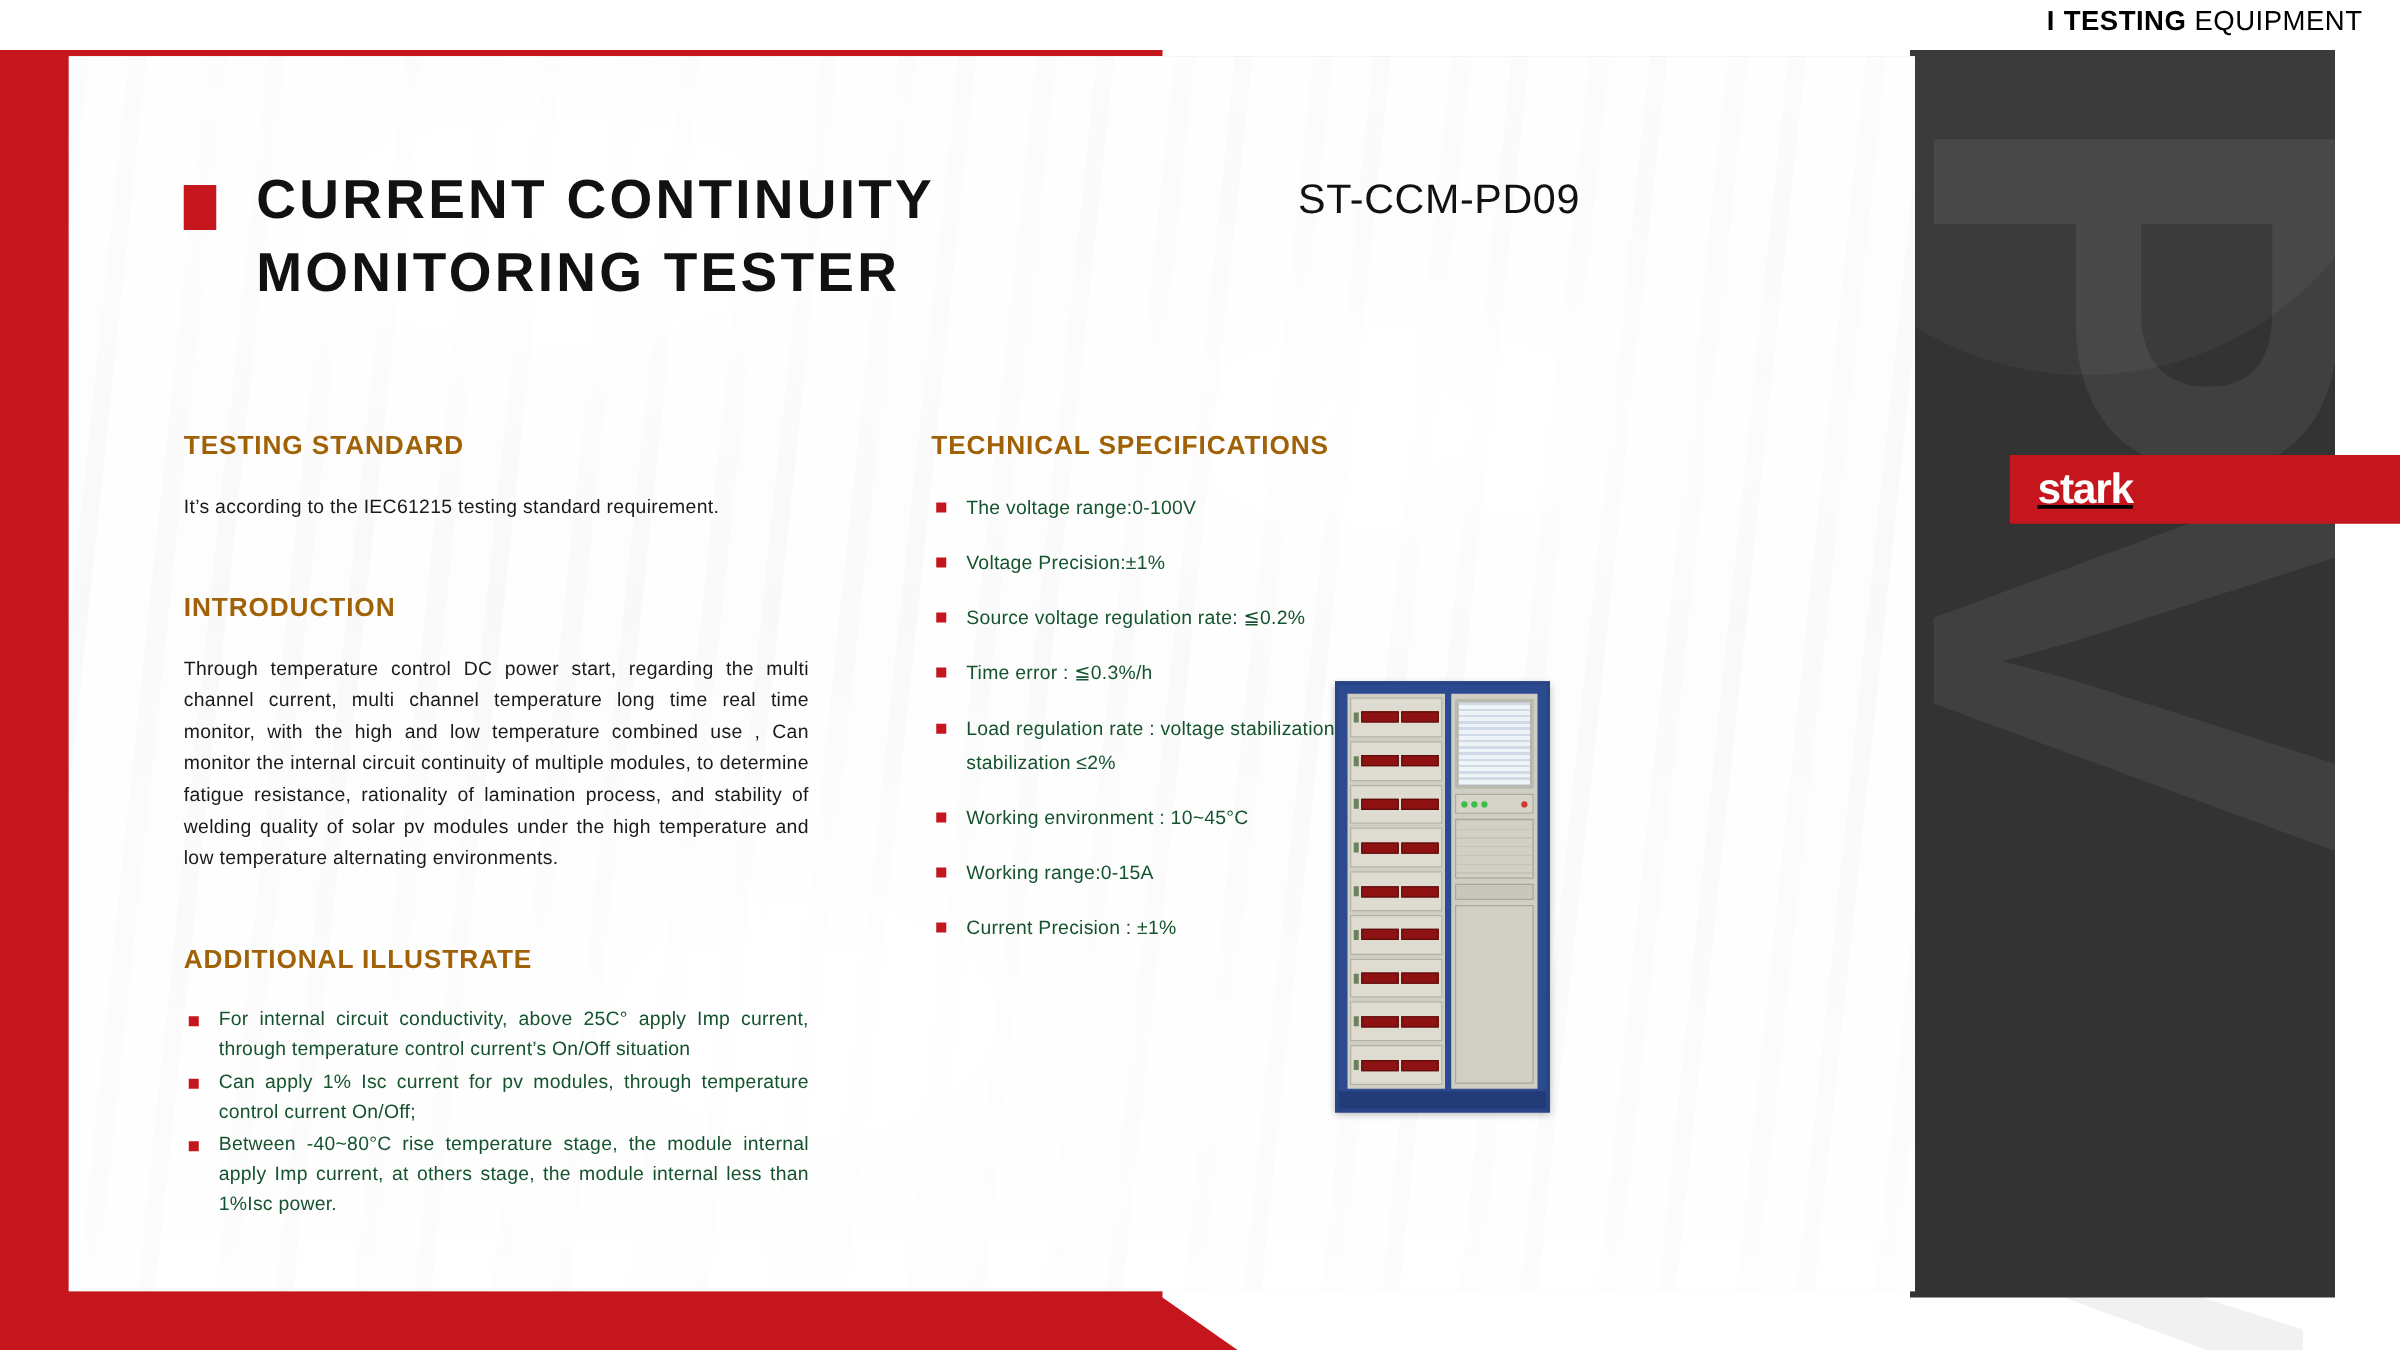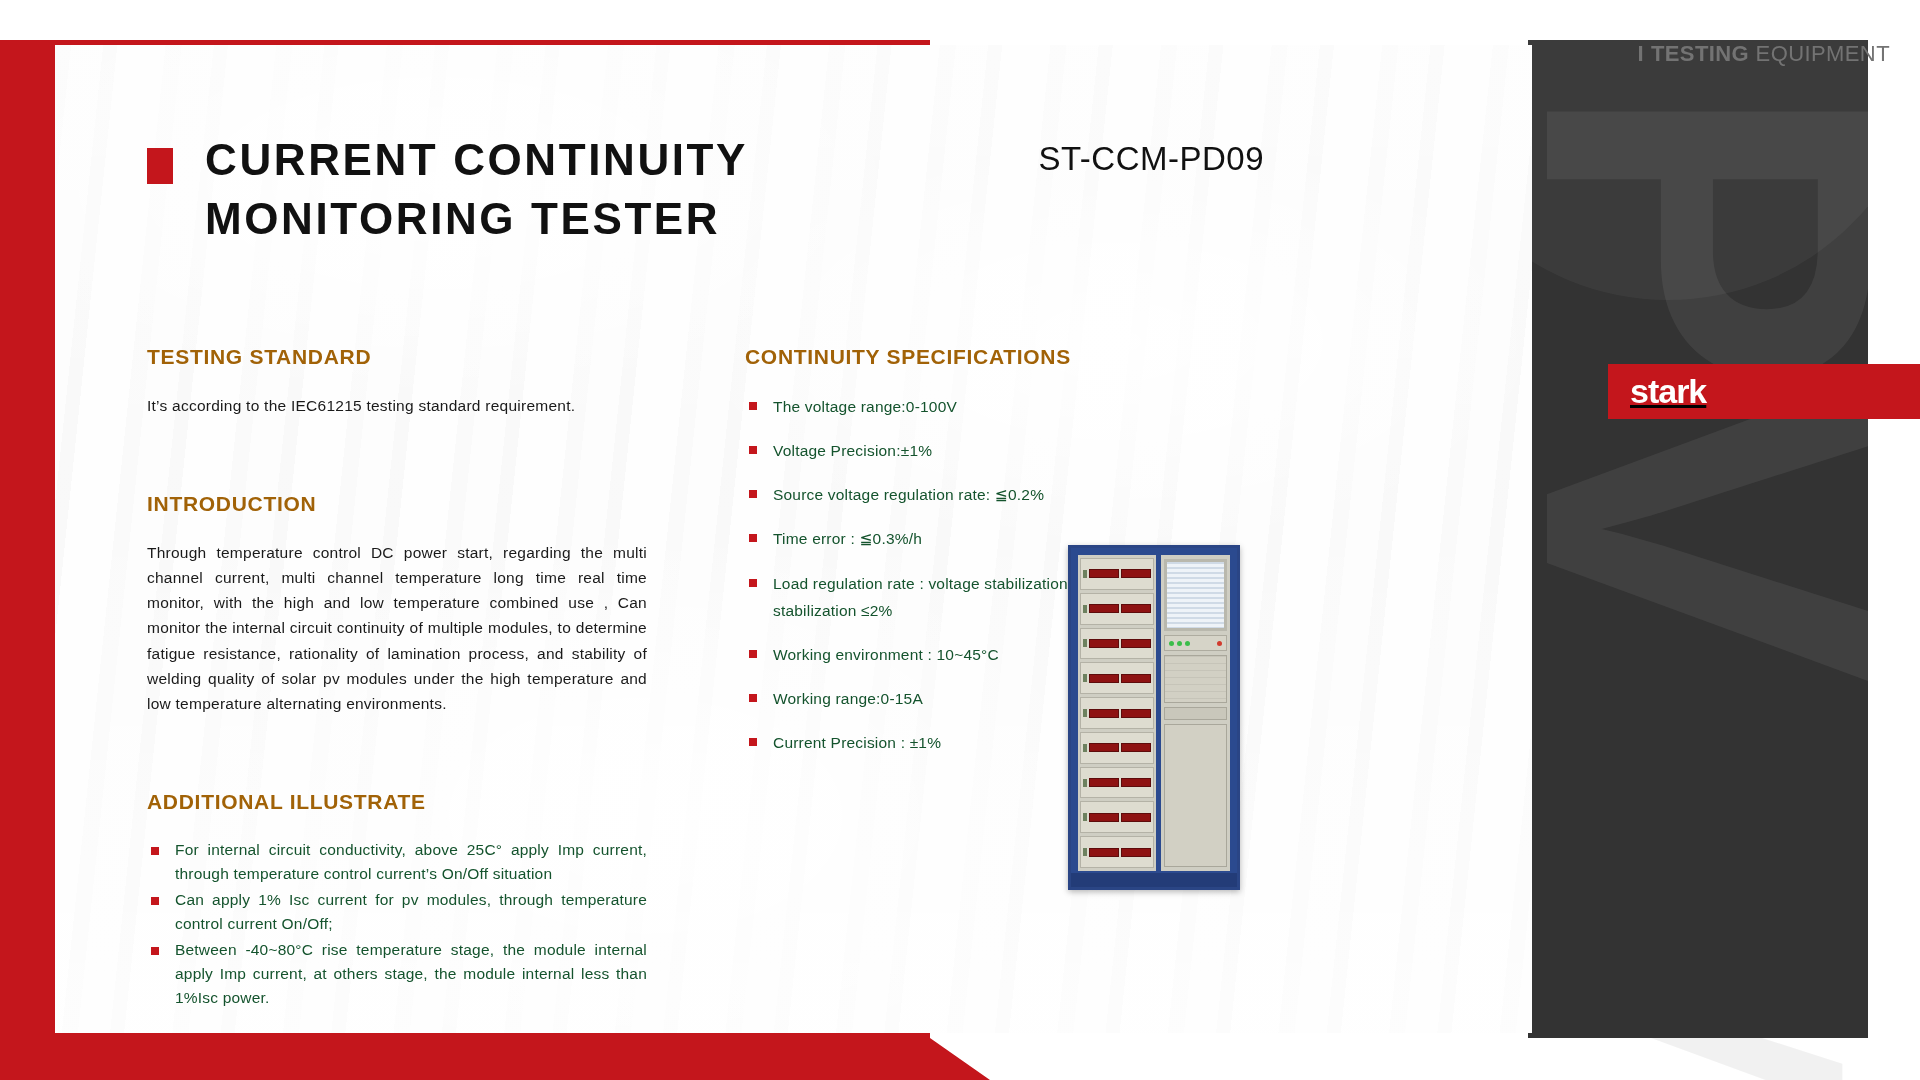--- a/index.html
+++ b/index.html
@@ -29,23 +29,22 @@
     height: 40px;
     background: #ffffff;
     z-index: 40;
   }
   .header-title {
     position: absolute;
     right: 30px;
     top: 4px;
     font-size: 22px;
     letter-spacing: .4px;
-    color: #737373;
+    color: #000000;
     white-space: nowrap;
-    margin-top: 37px;
   }
   .header-title .bar {
     font-weight: bold;
     margin-right: 7px;
   }
   .header-title .strong { font-weight: bold; }
   .header-title .light { font-weight: normal; }
 
   
   .red-slab {
@@ -217,21 +216,21 @@
     width: 480px;
   }
 
   .sec-head {
     color: #a16207;
     font-size: 21px;
     font-weight: bold;
     letter-spacing: .7px;
     margin-bottom: 24px;
   }
-  .sec-head.spaced { margin-top: 74px; }
+  .sec-head.spaced { margin-top: 57px; }
 
   .body-text {
     font-size: 15.5px;
     line-height: 1.62;
     color: #1a1a1a;
     text-align: justify;
     letter-spacing: .25px;
   }
 
   
@@ -412,21 +411,21 @@
 
         <div class="sec-head spaced">ADDITIONAL ILLUSTRATE</div>
         <ul class="bullets illustrate">
           <li>For internal circuit conductivity, above 25C° apply Imp current, through temperature control current’s On/Off situation</li>
           <li>Can apply 1% Isc current for pv modules, through temperature control current On/Off;</li>
           <li>Between -40~80°C rise temperature stage, the module internal apply Imp current, at others stage, the module internal less than 1%Isc power.</li>
         </ul>
       </div>
 
       <div class="col-right">
-        <div class="sec-head">CONTINUITY SPECIFICATIONS</div>
+        <div class="sec-head">TECHNICAL SPECIFICATIONS</div>
         <ul class="bullets specs">
           <li>The voltage range:0-100V</li>
           <li>Voltage Precision:±1%</li>
           <li>Source voltage regulation rate: ≦0.2%</li>
           <li>Time error : ≦0.3%/h</li>
           <li>Load regulation rate : voltage stabilization ≤1%; current stabilization ≤2%</li>
           <li>Working environment : 10~45°C</li>
           <li>Working  range:0-15A</li>
           <li>Current Precision : ±1%</li>
         </ul>

